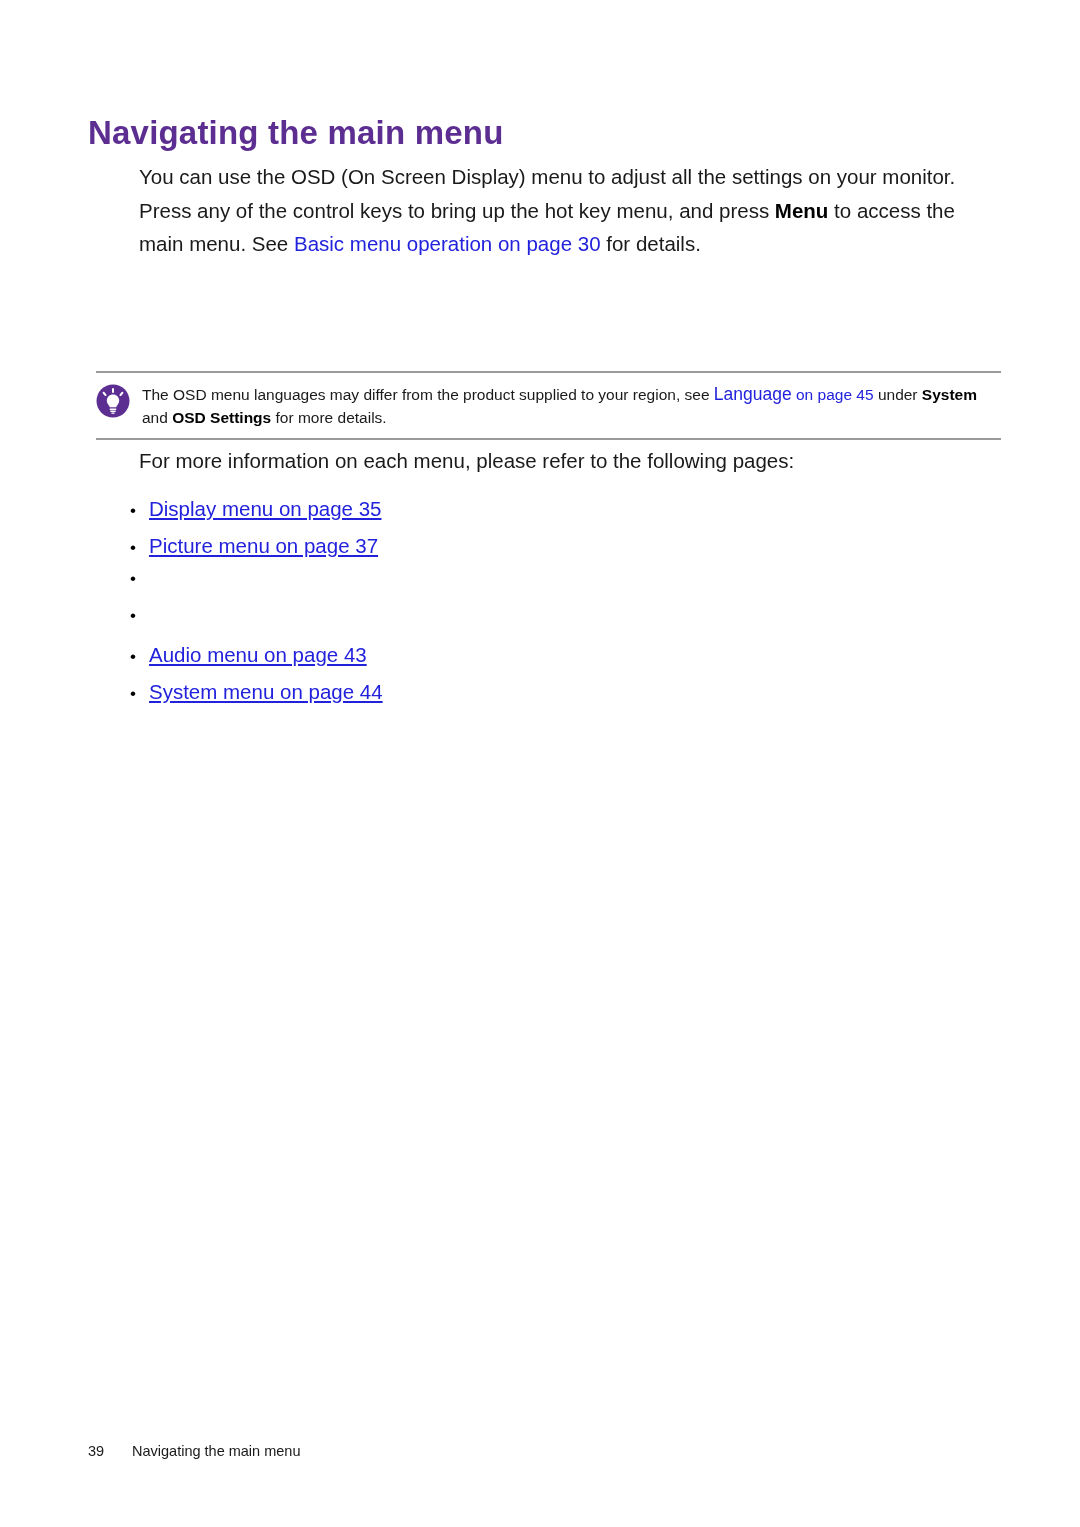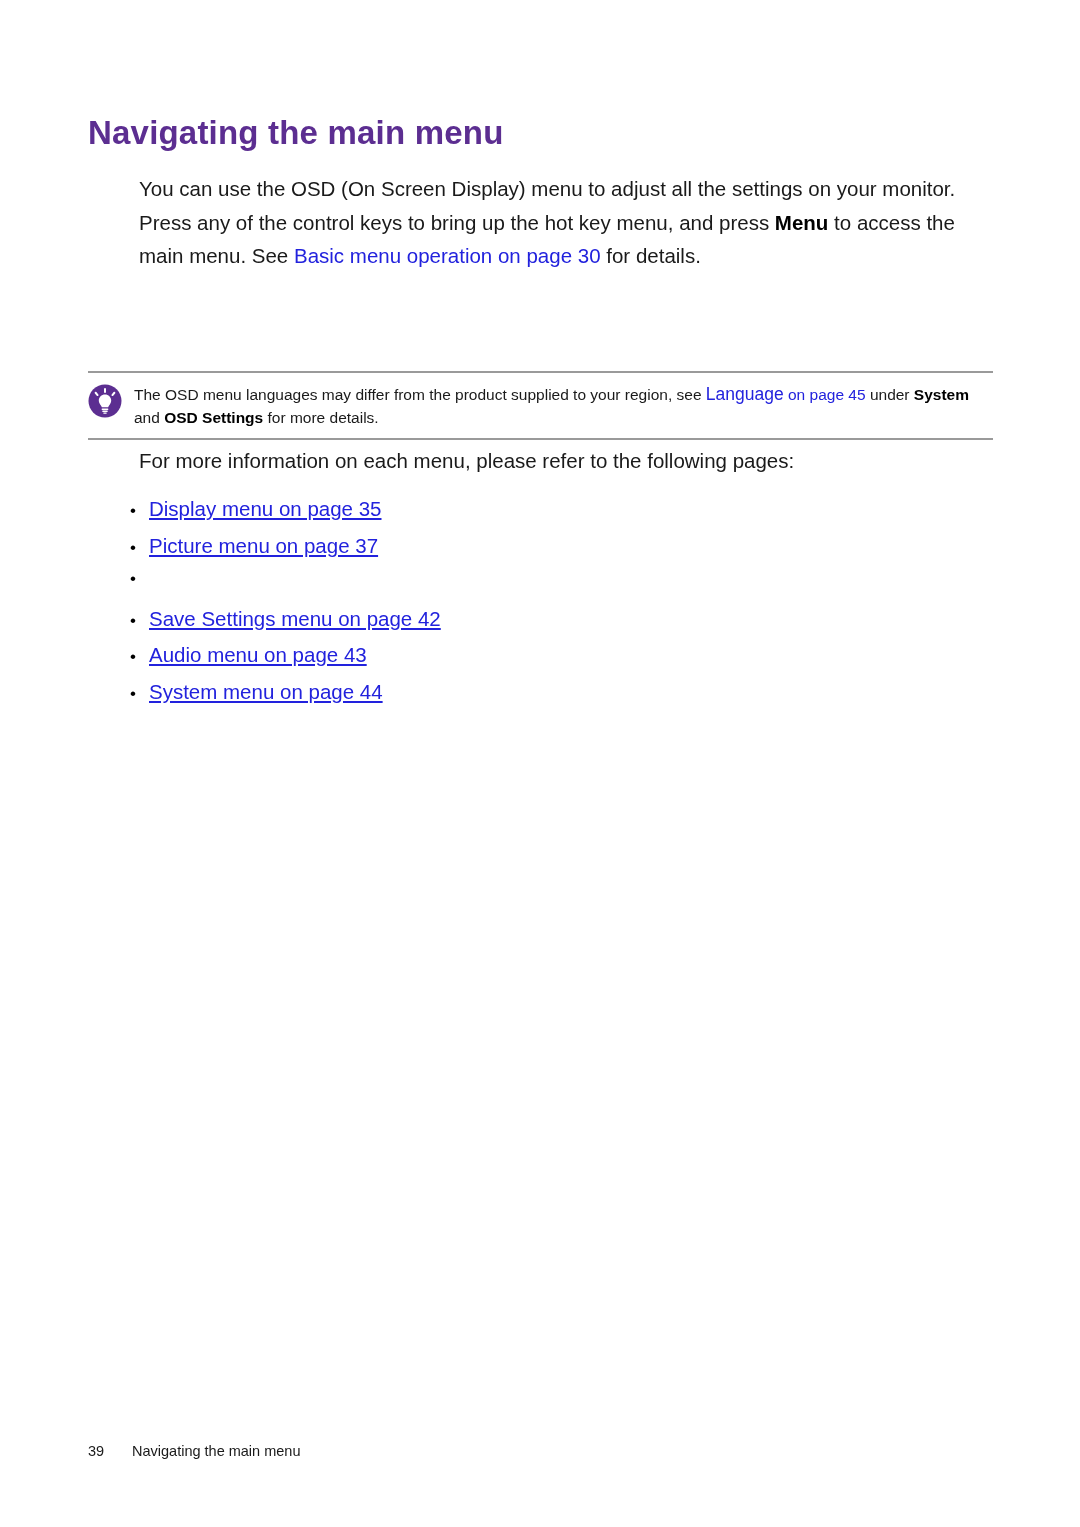--- a/index.html
+++ b/index.html
@@ -33,42 +33,41 @@
     color: #5C2E91;
     white-space: nowrap;
   }
 
   
   .content {
     position: absolute;
     left: 139px;
     top: 160px;
     width: 841px;
-    margin-top: 12px;
   }
 
   p.body {
     margin: 0 0 30px 0;
     font-size: 20.5px;
     line-height: 33.5px;
     color: #1a1a1a;
     text-align: left;
   }
   p.body:last-child { margin-bottom: 0; }
 
   .xref {
     color: #2222DD;
   }
 
   b, .bold { font-weight: bold; color: #000; }
 
   
   .note-block {
     position: absolute;
-    left: 88px;
+    left: 96px;
     top: 371px;
     width: 905px;
   }
   .rule {
     width: 100%;
     height: 2px;
     background: #9a9a9a;
   }
   .rule.bottom { background: #9a9a9a; }
 
@@ -204,21 +203,20 @@
     </li>
     <li>
       <span class="bullet">•</span>
       <span class="link-text">Picture menu on page 37</span>
     </li>
     <li>
       <span class="bullet">•</span>
     </li>
     <li>
       <span class="bullet">•</span>
-      <span class="link-text">Save Settings menu on page 42</span>
     </li>
     <li>
       <span class="bullet">•</span>
       <span class="link-text">Audio menu on page 43</span>
     </li>
     <li>
       <span class="bullet">•</span>
       <span class="link-text">System menu on page 44</span>
     </li>
   </ul>

